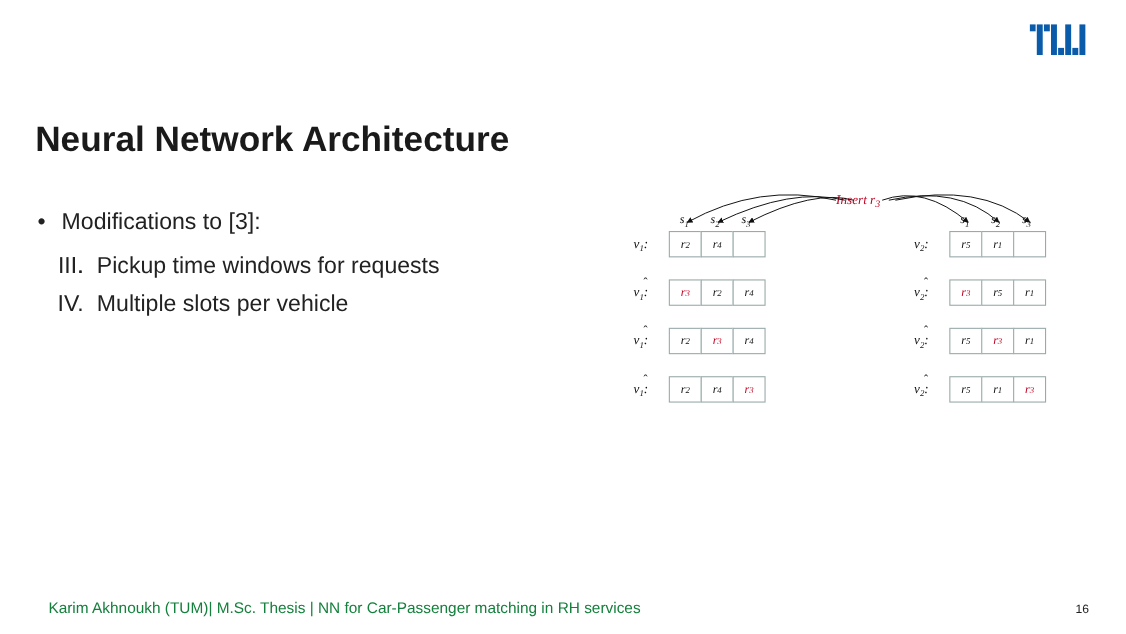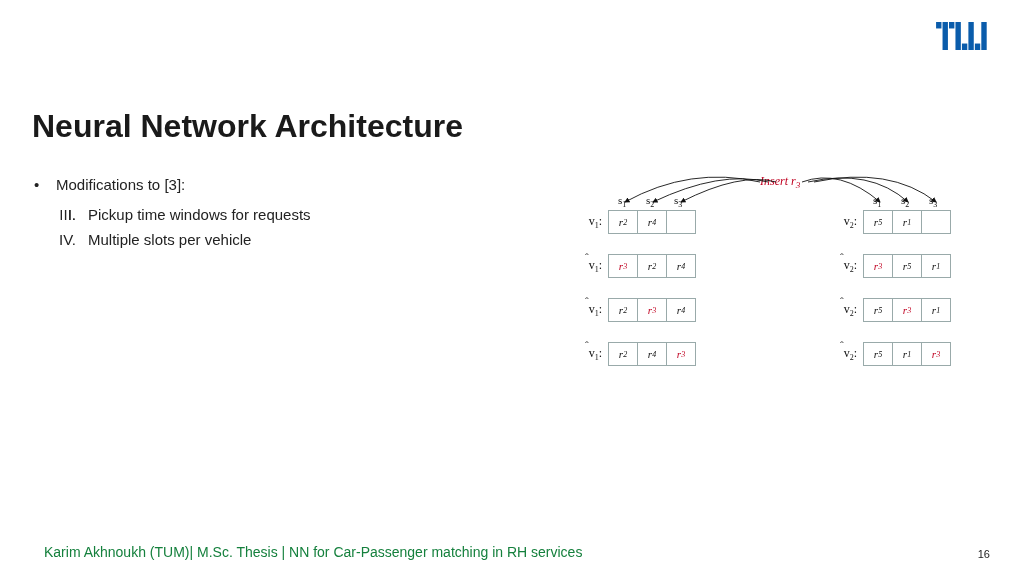--- a/index.html
+++ b/index.html
@@ -1,38 +1,38 @@
 <!DOCTYPE html>
 <html><head>
 <meta charset="utf-8">
 <style>
   html,body{margin:0;padding:0;width:1024px;height:576px;font-family:Arial,Helvetica,sans-serif;color:#222;background:#fff;overflow:hidden}
   .slide{position:relative;width:1024px;height:576px}
   .logo{position:absolute;top:22px;right:34px;color:#0a5cab;font-weight:800}
   .logo svg{width:54px;height:28px}
   .title{position:absolute;left:32px;top:108px;font-size:32px;font-weight:700;color:#1a1a1a}
-  .body{position:absolute;left:32px;top:172px;font-size:15px;line-height:1.7;width:480px}
+  .body{position:absolute;left:32px;top:184px;font-size:21px;line-height:1.7;width:480px}
   .bul{position:relative;padding-left:24px}
   .bul::before{content:"•";position:absolute;left:2px;top:0}
   .roman{list-style:none;margin:4px 0 0 0;padding:0}
   .roman li{position:relative;padding-left:56px}
   .roman li .rn{position:absolute;left:10px;width:34px;text-align:right}
   .footer{position:absolute;left:44px;bottom:16px;font-size:14px;color:#15803d}
   .pagenum{position:absolute;right:34px;bottom:16px;font-size:11px}
   .figure{position:absolute;left:580px;top:172px;width:410px;font-family:'Times New Roman',serif;font-size:12px;color:#111}
   .ins-label{position:absolute;left:180px;top:2px;color:#c00020;font-style:italic;font-size:12px}
   .ins-label .r{font-style:italic}
   .ins-label sub{font-size:9px}
   .arcs{position:absolute;left:0;top:0}
   .s-row{position:absolute;top:22px;left:0;width:100%}
-  .s-lbl{position:absolute;font-size:11px}
+  .s-lbl{position:absolute;font-style:italic;font-size:11px}
   .s-lbl sub{font-size:8px}
   .grid{position:absolute;left:0;top:38px}
   .vrow{position:absolute;height:24px}
-  .vlab{position:absolute;left:-4px;width:26px;text-align:right;top:4px;font-size:12px}
+  .vlab{position:absolute;left:-4px;width:26px;text-align:left;top:4px;font-style:italic;font-size:12px}
   .vlab.hat::before{content:"ˆ";position:absolute;left:9px;top:-7px;font-style:normal;font-size:11px}
   .vlab sub{font-size:8px}
   .cells{position:absolute;left:28px;top:0;display:flex}
   .cell{width:28px;height:22px;border:1px solid #9aa;display:flex;align-items:center;justify-content:center;margin-left:-1px;background:#fff;font-style:italic;font-size:11px}
   .cell:first-child{margin-left:0}
   .cell sub{font-size:8px}
   .cell.red{color:#c00020}
 </style>
 </head>
 <body>

